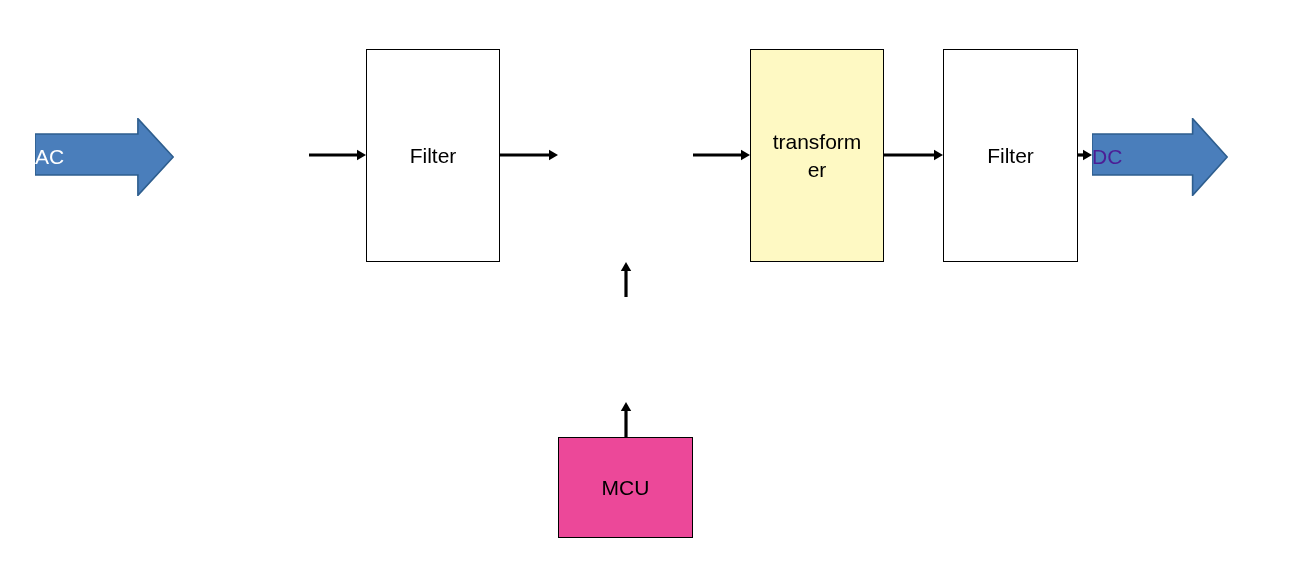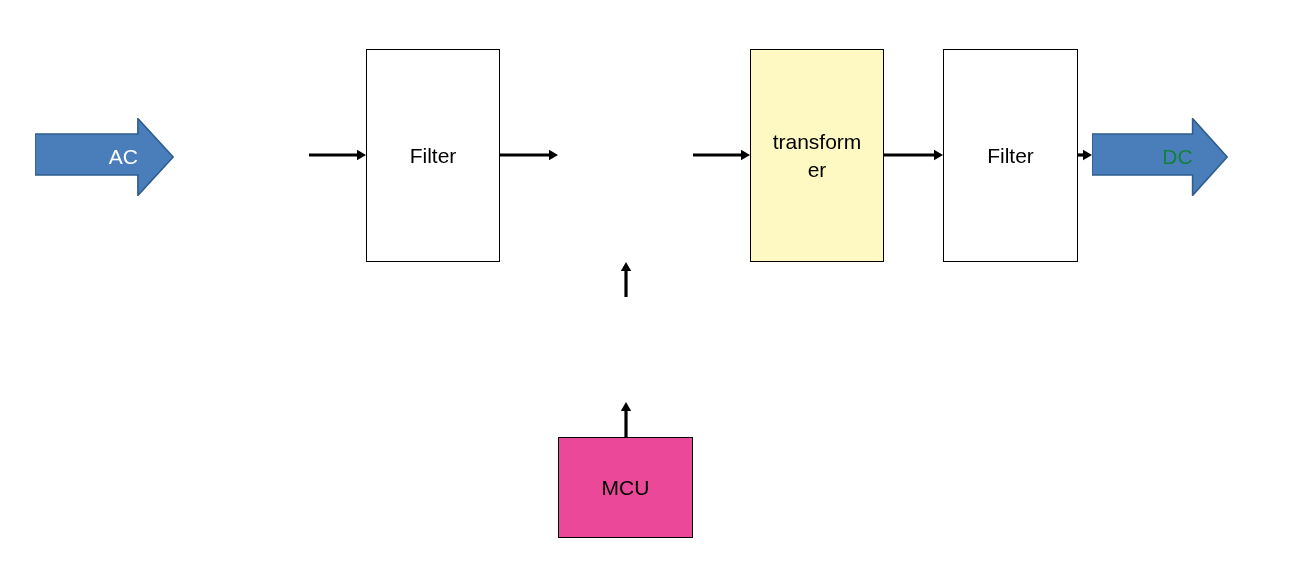--- a/index.html
+++ b/index.html
@@ -42,21 +42,21 @@
   .io-arrow {
     position: absolute;
     display: block;
   }
   .io-arrow .io-label {
     position: absolute;
     left: 0;
     right: 26%;
     top: 50%;
     transform: translateY(-50%);
-    text-align: right;
+    text-align: left;
     color: #ffffff;
     font-size: 21px;
     font-family: "Liberation Sans", sans-serif;
     pointer-events: none;
   }
   .connector {
     position: absolute;
     display: block;
     overflow: visible;
   }
@@ -69,21 +69,21 @@
     <div class="io-arrow" style="left: 35px; top: 118px; width: 139px; height: 78px;">
       <svg width="139" height="78" viewBox="0 0 139 78">
         <polygon points="0.0,16.0 102.9,16.0 102.9,0.6 138.2,39.0 102.9,77.4 102.9,57.0 0.0,57.0" fill="#4A7EBB" stroke="#2E5E8E" stroke-width="1.6" stroke-linejoin="miter"></polygon>
       </svg>
       <span class="io-label" style="color: rgb(255, 255, 255);">AC</span>
     </div>
     <div class="io-arrow" style="left: 1092px; top: 118px; width: 136px; height: 78px;">
       <svg width="136" height="78" viewBox="0 0 136 78">
         <polygon points="0.0,16.0 100.6,16.0 100.6,0.6 135.2,39.0 100.6,77.4 100.6,57.0 0.0,57.0" fill="#4A7EBB" stroke="#2E5E8E" stroke-width="1.6" stroke-linejoin="miter"></polygon>
       </svg>
-      <span class="io-label" style="color: #15803d;">DC</span>
+      <span class="io-label" style="color: #4c1d95;">DC</span>
     </div>
     <svg class="connector" width="85" height="28" viewBox="0 0 85 28" style="left: 295px; top: 141px;">
       <line x1="14" y1="14" x2="62" y2="14" stroke="#000000" stroke-width="3.2"></line>
       <polygon points="71,14 62,8.8 62,19.2" fill="#000000"></polygon>
     </svg>
     <svg class="connector" width="86" height="28" viewBox="0 0 86 28" style="left: 486px; top: 141px;">
       <line x1="14" y1="14" x2="63" y2="14" stroke="#000000" stroke-width="3.2"></line>
       <polygon points="72,14 63,8.8 63,19.2" fill="#000000"></polygon>
     </svg>
     <svg class="connector" width="85" height="28" viewBox="0 0 85 28" style="left: 679px; top: 141px;">

